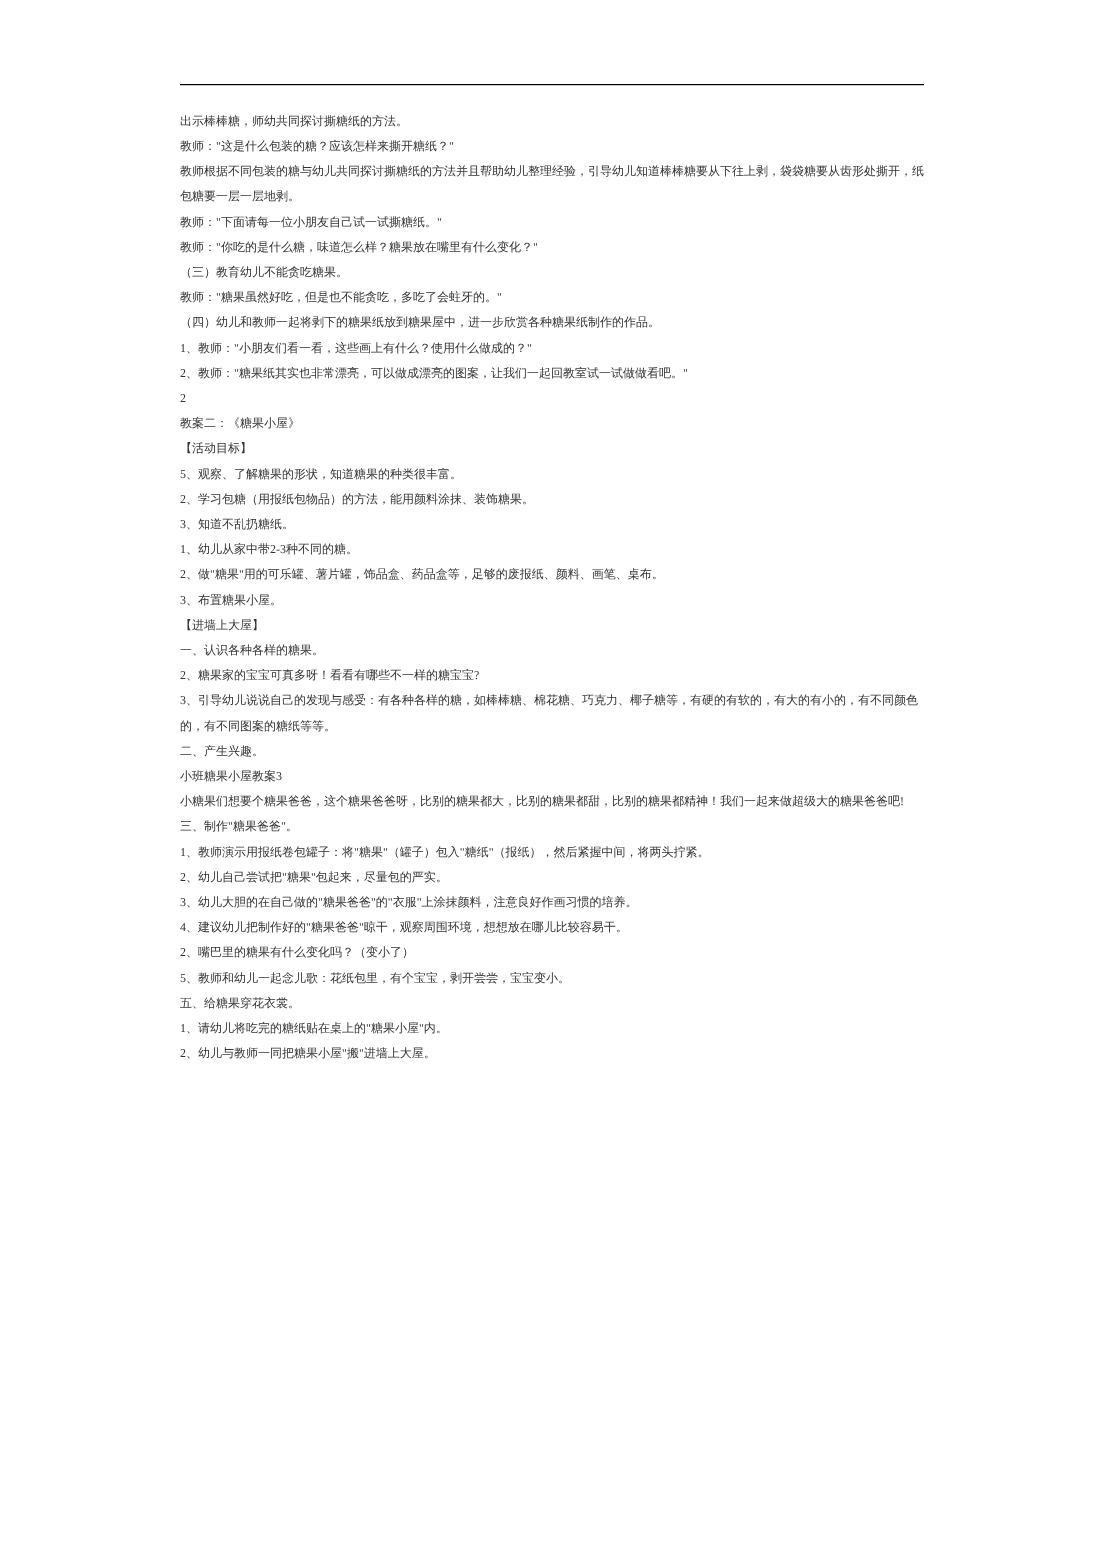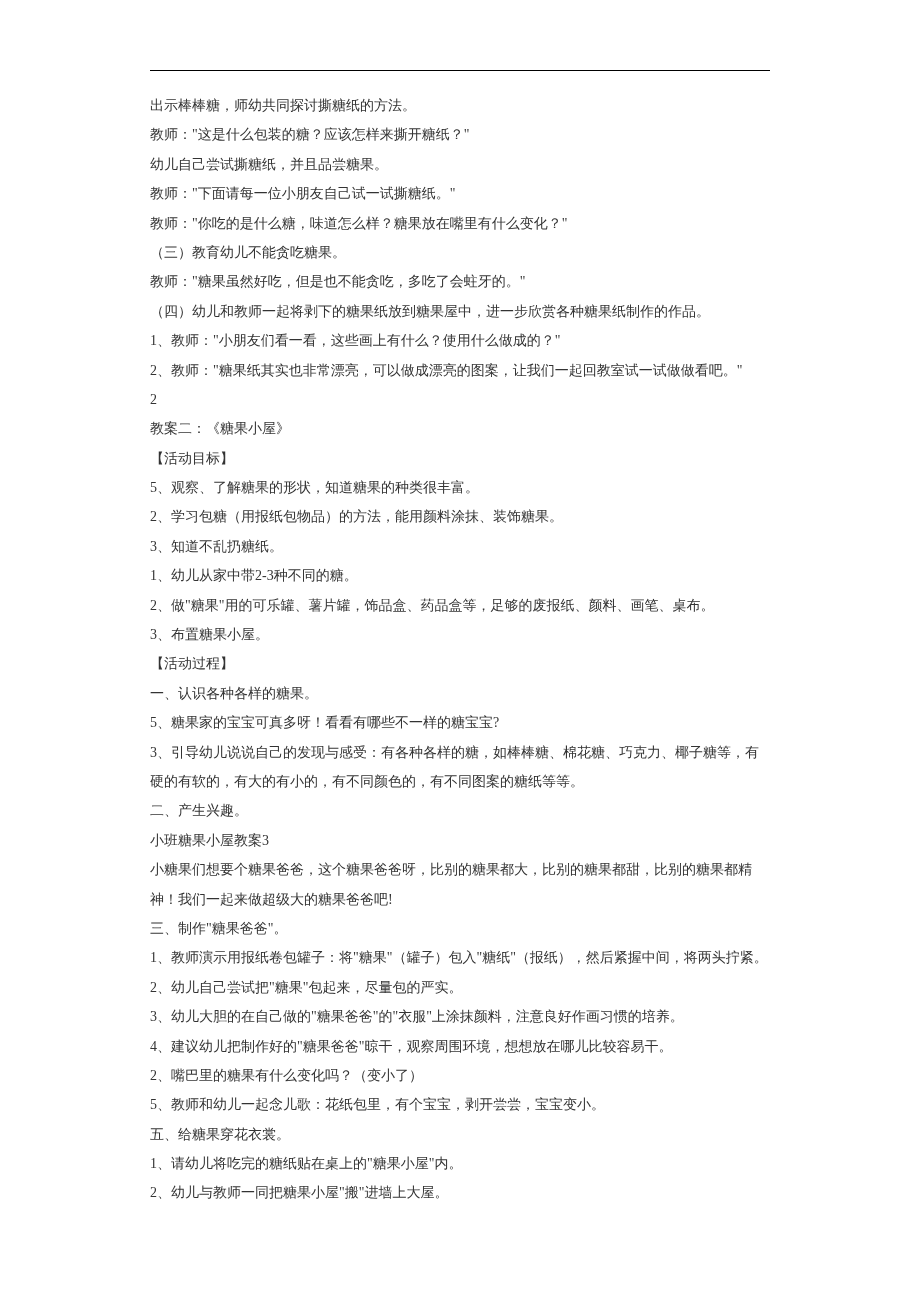--- a/index.html
+++ b/index.html
@@ -15,55 +15,55 @@
     padding: 70px 150px 60px 150px;
     box-sizing: border-box;
     position: relative;
   }
   .hr-line {
     border: none;
     border-top: 1.5px solid #000;
     margin: 0 0 20px 0;
   }
   .line {
-    font-size: 14px;
+    font-size: 10px;
     line-height: 2.1;
     color: #333;
     white-space: pre-wrap;
     word-break: break-all;
   }
 </style>
 </head>
 <body>
 
 <div class="page">
   <hr class="hr-line">
   <div id="content">
       <div class="line">出示棒棒糖，师幼共同探讨撕糖纸的方法。</div>
       <div class="line">教师："这是什么包装的糖？应该怎样来撕开糖纸？"</div>
-      <div class="line">幼儿自己尝试撕糖纸，并且品尝糖果。</div>
+      <div class="line">教师根据不同包装的糖与幼儿共同探讨撕糖纸的方法并且帮助幼儿整理经验，引导幼儿知道棒棒糖要从下往上剥，袋袋糖要从齿形处撕开，纸包糖要一层一层地剥。</div>
       <div class="line">教师："下面请每一位小朋友自己试一试撕糖纸。"</div>
       <div class="line">教师："你吃的是什么糖，味道怎么样？糖果放在嘴里有什么变化？"</div>
       <div class="line">（三）教育幼儿不能贪吃糖果。</div>
       <div class="line">教师："糖果虽然好吃，但是也不能贪吃，多吃了会蛀牙的。"</div>
       <div class="line">（四）幼儿和教师一起将剥下的糖果纸放到糖果屋中，进一步欣赏各种糖果纸制作的作品。</div>
       <div class="line">1、教师："小朋友们看一看，这些画上有什么？使用什么做成的？"</div>
       <div class="line">2、教师："糖果纸其实也非常漂亮，可以做成漂亮的图案，让我们一起回教室试一试做做看吧。"</div>
       <div class="line">2</div>
       <div class="line">教案二：《糖果小屋》</div>
       <div class="line">【活动目标】</div>
       <div class="line">5、观察、了解糖果的形状，知道糖果的种类很丰富。</div>
       <div class="line">2、学习包糖（用报纸包物品）的方法，能用颜料涂抹、装饰糖果。</div>
       <div class="line">3、知道不乱扔糖纸。</div>
       <div class="line">1、幼儿从家中带2-3种不同的糖。</div>
       <div class="line">2、做"糖果"用的可乐罐、薯片罐，饰品盒、药品盒等，足够的废报纸、颜料、画笔、桌布。</div>
       <div class="line">3、布置糖果小屋。</div>
-      <div class="line">【活动过程】</div>
+      <div class="line">【进墙上大屋】</div>
       <div class="line">一、认识各种各样的糖果。</div>
-      <div class="line">5、糖果家的宝宝可真多呀！看看有哪些不一样的糖宝宝?</div>
+      <div class="line">2、糖果家的宝宝可真多呀！看看有哪些不一样的糖宝宝?</div>
       <div class="line">3、引导幼儿说说自己的发现与感受：有各种各样的糖，如棒棒糖、棉花糖、巧克力、椰子糖等，有硬的有软的，有大的有小的，有不同颜色的，有不同图案的糖纸等等。</div>
       <div class="line">二、产生兴趣。</div>
       <div class="line">小班糖果小屋教案3</div>
       <div class="line">小糖果们想要个糖果爸爸，这个糖果爸爸呀，比别的糖果都大，比别的糖果都甜，比别的糖果都精神！我们一起来做超级大的糖果爸爸吧!</div>
       <div class="line">三、制作"糖果爸爸"。</div>
       <div class="line">1、教师演示用报纸卷包罐子：将"糖果"（罐子）包入"糖纸"（报纸），然后紧握中间，将两头拧紧。</div>
       <div class="line">2、幼儿自己尝试把"糖果"包起来，尽量包的严实。</div>
       <div class="line">3、幼儿大胆的在自己做的"糖果爸爸"的"衣服"上涂抹颜料，注意良好作画习惯的培养。</div>
       <div class="line">4、建议幼儿把制作好的"糖果爸爸"晾干，观察周围环境，想想放在哪儿比较容易干。</div>
       <div class="line">2、嘴巴里的糖果有什么变化吗？（变小了）</div>

